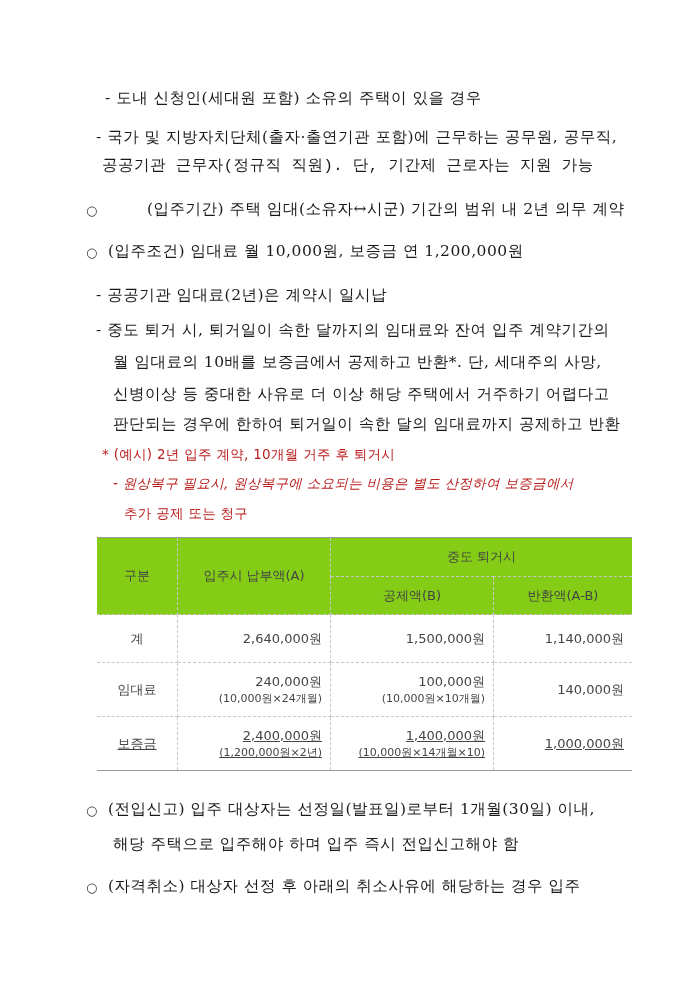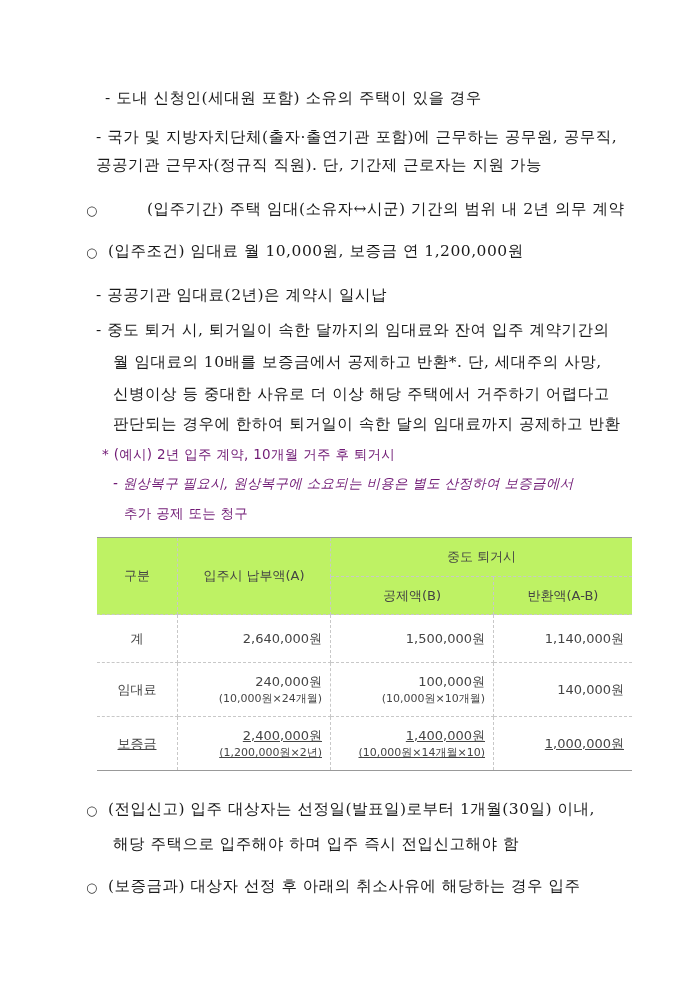--- a/index.html
+++ b/index.html
@@ -1,42 +1,42 @@
 <!DOCTYPE html>
 <html><head>
   <meta charset="utf-8">
   <style>
     html, body { margin: 0; padding: 0; }
     body {
       width: 700px; height: 990px; background: #ffffff; position: relative; overflow: hidden;
       font-family: "DejaVu Serif", "Liberation Serif", serif; color: #1a1a1a;
     }
     .line { position: absolute; white-space: nowrap; font-size: 15.5px; letter-spacing: 0.5px; }
-    .sans { font-family: "DejaVu Sans", "Liberation Sans", sans-serif; font-size: 13.5px; color: #701a75; letter-spacing: 0.3px; }
+    .sans { font-family: "DejaVu Sans", "Liberation Sans", sans-serif; font-size: 13.5px; color: #b91c1c; letter-spacing: 0.3px; }
     .circ { position: absolute; font-family: "DejaVu Sans", sans-serif; font-size: 13px; color: #333; }
     table.t {
       position: absolute; left: 97px; top: 537px; width: 535px; border-collapse: collapse;
       font-family: "DejaVu Sans", "Liberation Sans", sans-serif; font-size: 13px; color: #444;
       border-top: 1.5px solid #999; border-bottom: 1.5px solid #999;
     }
     table.t td { border: 1px dashed #c8c8c8; padding: 0 8px; }
     table.t tr td:first-child { border-left: none; }
     table.t tr td:last-child { border-right: none; }
-    table.t thead td { background: #bef264; text-align: center; }
+    table.t thead td { background: #84cc16; text-align: center; }
     table.t tbody td { text-align: right; }
     table.t tbody td.lbl { text-align: center; }
     .sub { font-size: 11px; color: #444; display: block; }
     .main { display: block; font-size: 13px; }
   </style>
 </head>
 <body>
 
 <div class="line" style="left:105px;top:88px;">- 도내 신청인(세대원 포함) 소유의 주택이 있을 경우</div>
 <div class="line" style="left:96px;top:127px;">- 국가 및 지방자치단체(출자·출연기관 포함)에 근무하는 공무원, 공무직,</div>
-<div class="line" style="left:96px;top:155px;">공공기관 근무자(정규직 직원). 단, 기간제 근로자는 지원 가능</div>
+<div class="line" style="left:102px;top:155px;font-family:Liberation Mono, monospace;">공공기관 근무자(정규직 직원). 단, 기간제 근로자는 지원 가능</div>
 
 <span class="circ" style="left:86px;top:203px;">○</span>
 <div class="line" style="left:108px;top:199px;margin-left:39px;">(입주기간) 주택 임대(소유자↔시군) 기간의 범위 내 2년 의무 계약</div>
 
 <span class="circ" style="left:86px;top:245px;">○</span>
 <div class="line" style="left:108px;top:241px;">(입주조건) 임대료 월 10,000원, 보증금 연 1,200,000원</div>
 
 <div class="line" style="left:96px;top:285px;">- 공공기관 임대료(2년)은 계약시 일시납</div>
 <div class="line" style="left:96px;top:320px;">- 중도 퇴거 시, 퇴거일이 속한 달까지의 임대료와 잔여 입주 계약기간의</div>
 <div class="line" style="left:113px;top:352px;">월 임대료의 10배를 보증금에서 공제하고 반환*. 단, 세대주의 사망,</div>
@@ -91,13 +91,13 @@
       <td>1,000,000원</td>
     </tr>
   </tbody>
 </table>
 
 <span class="circ" style="left:86px;top:803px;">○</span>
 <div class="line" style="left:108px;top:799px;">(전입신고) 입주 대상자는 선정일(발표일)로부터 1개월(30일) 이내,</div>
 <div class="line" style="left:113px;top:834px;">해당 주택으로 입주해야 하며 입주 즉시 전입신고해야 함</div>
 
 <span class="circ" style="left:86px;top:880px;">○</span>
-<div class="line" style="left:108px;top:876px;">(보증금과) 대상자 선정 후 아래의 취소사유에 해당하는 경우 입주</div>
+<div class="line" style="left:108px;top:876px;">(자격취소) 대상자 선정 후 아래의 취소사유에 해당하는 경우 입주</div>
 
 </body></html>

